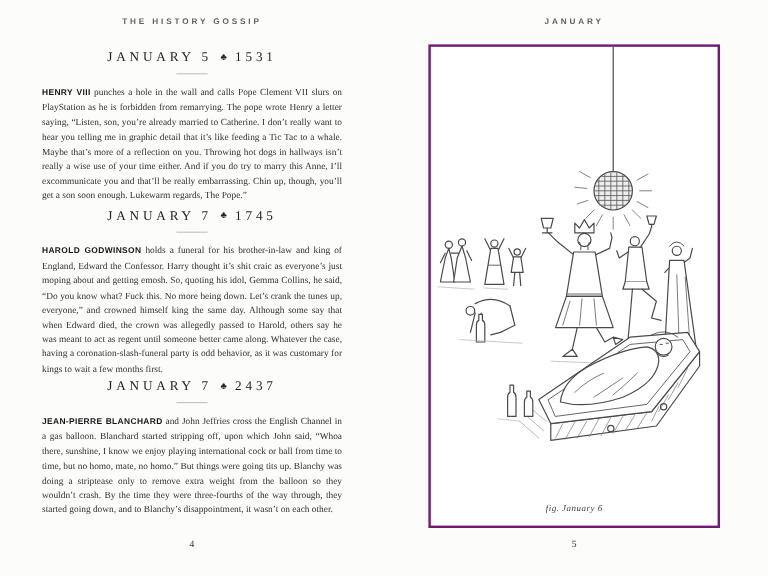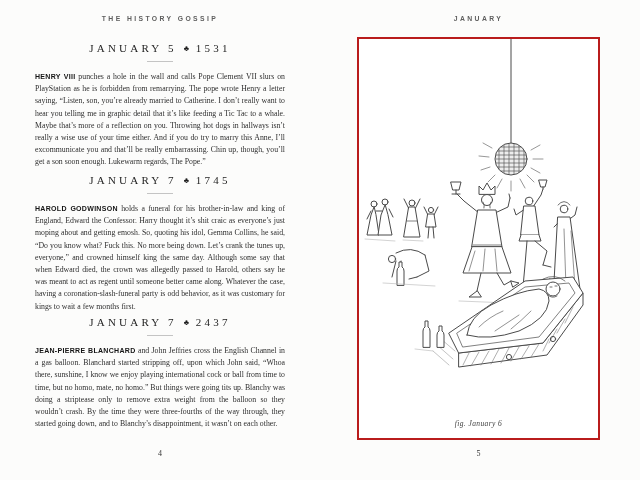--- a/index.html
+++ b/index.html
@@ -29,21 +29,21 @@
     font-family:"Liberation Sans", sans-serif;
     font-size:7px;font-weight:700;letter-spacing:0.3px;color:#141414;
   }
   .folio{
     position:absolute;top:449px;text-align:center;font-size:8px;color:#333;
   }
   .folio.left{left:35px;width:250px;}
   .folio.right{left:357px;width:243px;}
   .plate{
     position:absolute;left:357px;top:37px;width:243px;height:403px;
-    margin:0;box-sizing:border-box;border:2px solid #b91c1c;background:#ffffff;
+    margin:0;box-sizing:border-box;border:2px solid #701a75;background:#ffffff;
   }
   .plate svg{display:block;width:100%;height:100%;}
   .caption{
     position:absolute;left:0;right:0;bottom:10px;text-align:center;
     font-style:italic;font-size:7.5px;color:#3d3d3d;letter-spacing:0.4px;
   }
 </style>
 </head>
 <body>
 

